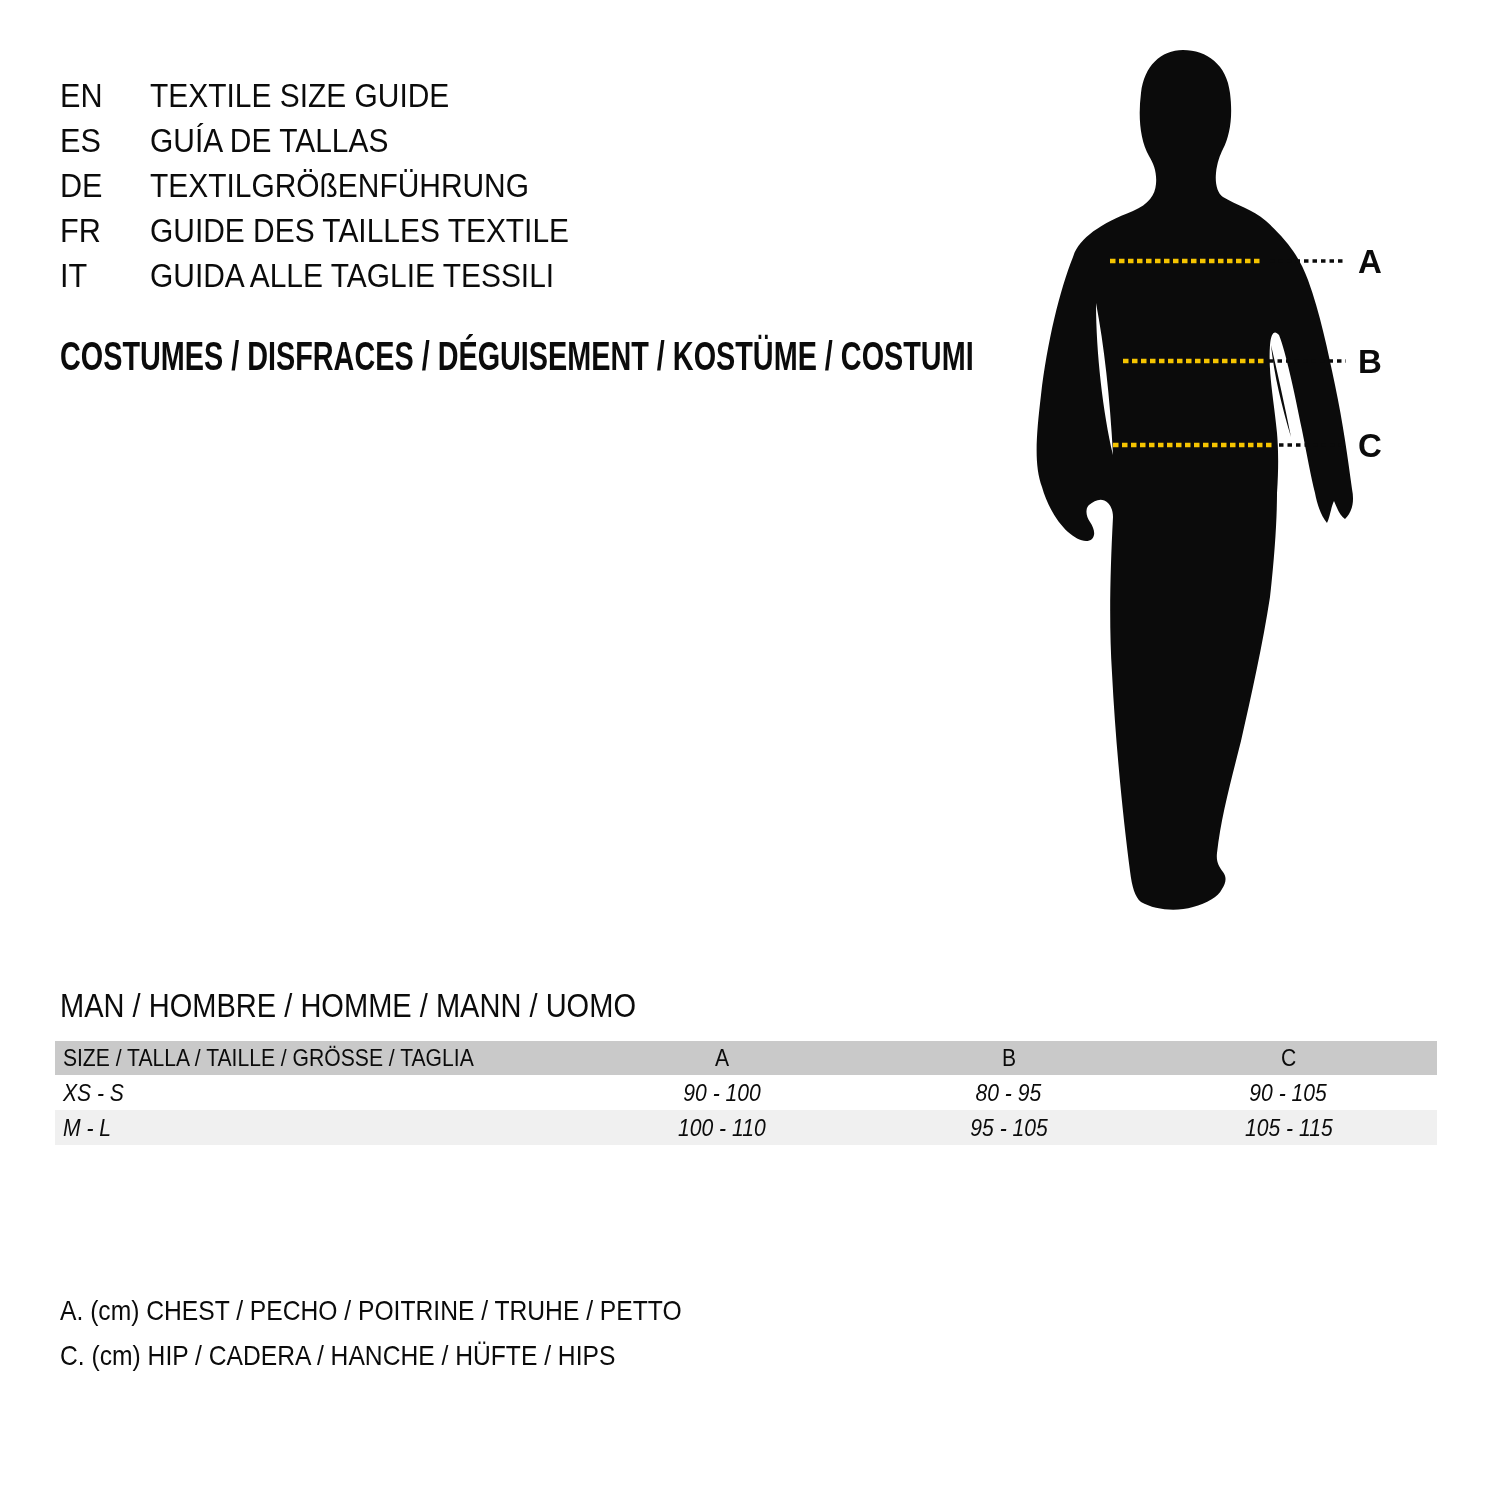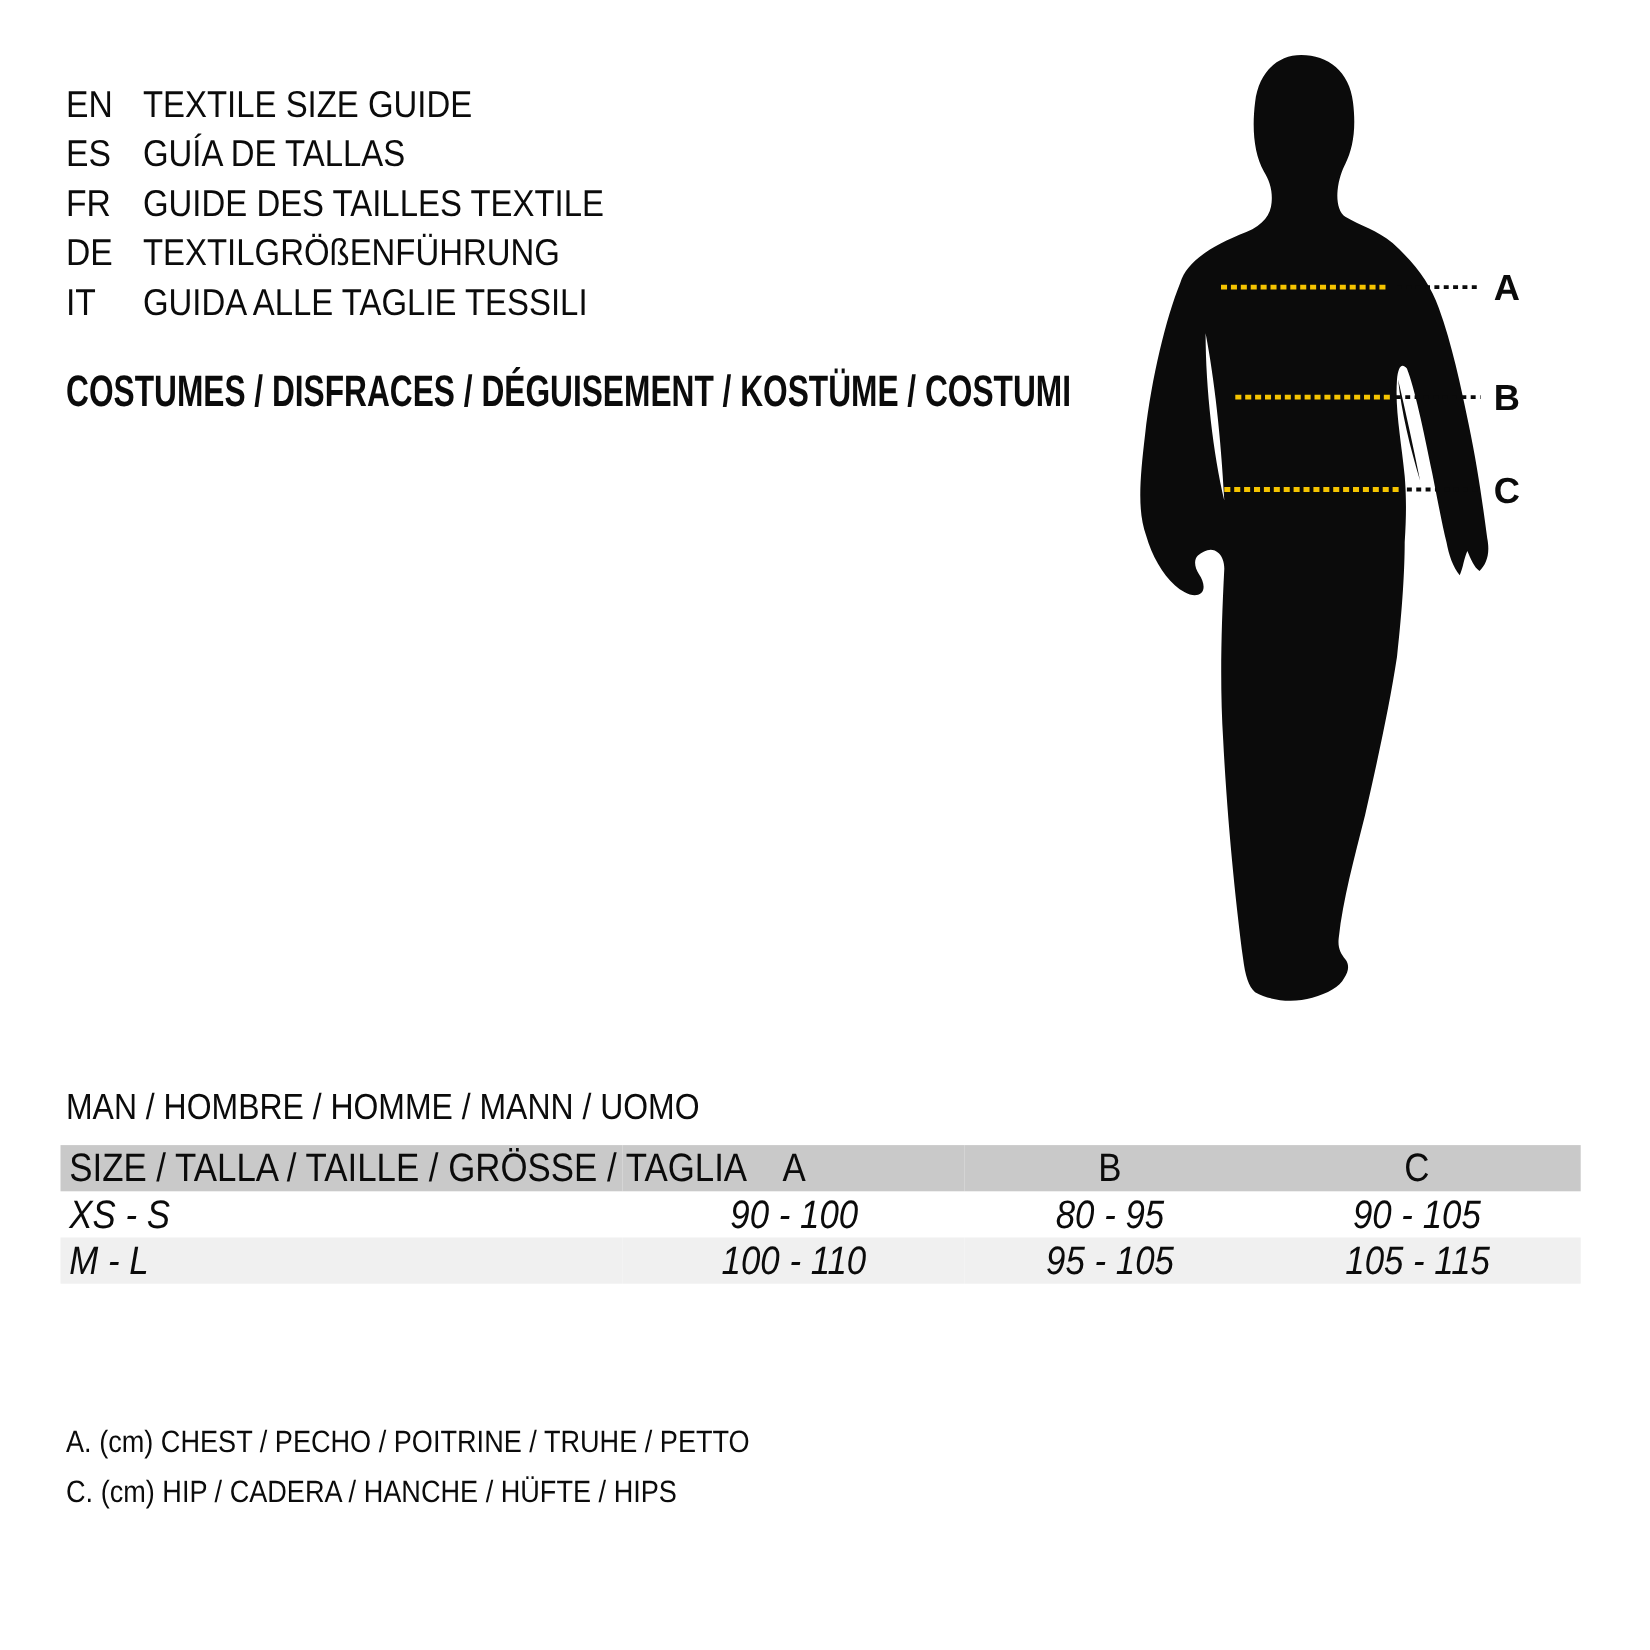--- a/index.html
+++ b/index.html
@@ -2,41 +2,41 @@
 <html><head>
 <meta charset="utf-8">
 <style>
   html,body{margin:0;padding:0;background:#fff;}
   .page{
     position:relative;width:1500px;height:1500px;background:#fff;overflow:hidden;
     font-family:"Liberation Sans","DejaVu Sans",sans-serif;color:#0b0b0b;
   }
   
   .lang-list{position:absolute;left:60px;top:73px;}
-  .lang-row{display:flex;height:45px;line-height:45px;font-size:34px;}
+  .lang-row{display:flex;height:45px;line-height:45px;font-size:34px;gap:20px;}
   .lang-code{width:70px;display:inline-block;transform:scaleX(.9);transform-origin:0 50%;}
   .lang-title{display:inline-block;transform:scaleX(.88);transform-origin:0 50%;white-space:nowrap;}
   
   .heading{
     position:absolute;left:60px;top:336px;font-size:40px;font-weight:bold;line-height:40px;
     transform:scaleX(.72);transform-origin:0 50%;white-space:nowrap;
   }
   
   .figure{position:absolute;left:1030px;top:45px;width:360px;height:900px;}
   .figure svg{display:block;}
   .measure-label{font-family:"Liberation Sans","DejaVu Sans",sans-serif;font-weight:bold;font-size:33px;}
   
   .man-label{
     position:absolute;left:60px;top:986px;font-size:33px;line-height:40px;
     transform:scaleX(.88);transform-origin:0 50%;white-space:nowrap;
   }
   
   table.size-table{
     position:absolute;left:55px;top:1041px;width:1382px;
-    border-collapse:collapse;table-layout:fixed;font-size:36px;color:#0b0b0b;
+    border-collapse:collapse;table-layout:fixed;font-size:24px;color:#0b0b0b;
   }
   table.size-table th,table.size-table td{
     font-weight:normal;padding:0;vertical-align:middle;white-space:nowrap;
   }
   table.size-table thead tr{height:34px;background:var(--header-bg,#c9c9c9);}
   table.size-table tbody tr{height:35px;font-style:italic;}
   table.size-table tbody tr:nth-child(even){background:var(--alt-row,#f0f0f0);}
   .cell-left{text-align:left;}
   .cell-center{text-align:center;}
   .sqz-l{display:inline-block;transform:scaleX(.88);transform-origin:0 50%;padding-left:9px;}
@@ -54,26 +54,26 @@
   <div class="lang-list">
     <div class="lang-row">
       <span class="lang-code">EN</span>
       <span class="lang-title">TEXTILE SIZE GUIDE</span>
     </div>
     <div class="lang-row">
       <span class="lang-code">ES</span>
       <span class="lang-title">GUÍA DE TALLAS</span>
     </div>
     <div class="lang-row">
+      <span class="lang-code">DE</span>
+      <span class="lang-title">TEXTILGRÖßENFÜHRUNG</span>
+    </div>
+    <div class="lang-row">
       <span class="lang-code">FR</span>
       <span class="lang-title">GUIDE DES TAILLES TEXTILE</span>
-    </div>
-    <div class="lang-row">
-      <span class="lang-code">DE</span>
-      <span class="lang-title">TEXTILGRÖßENFÜHRUNG</span>
     </div>
     <div class="lang-row">
       <span class="lang-code">IT</span>
       <span class="lang-title">GUIDA ALLE TAGLIE TESSILI</span>
     </div>
   </div>
 
   <div class="heading">COSTUMES / DISFRACES / DÉGUISEMENT / KOSTÜME / COSTUMI</div>
 
   <div class="figure">

